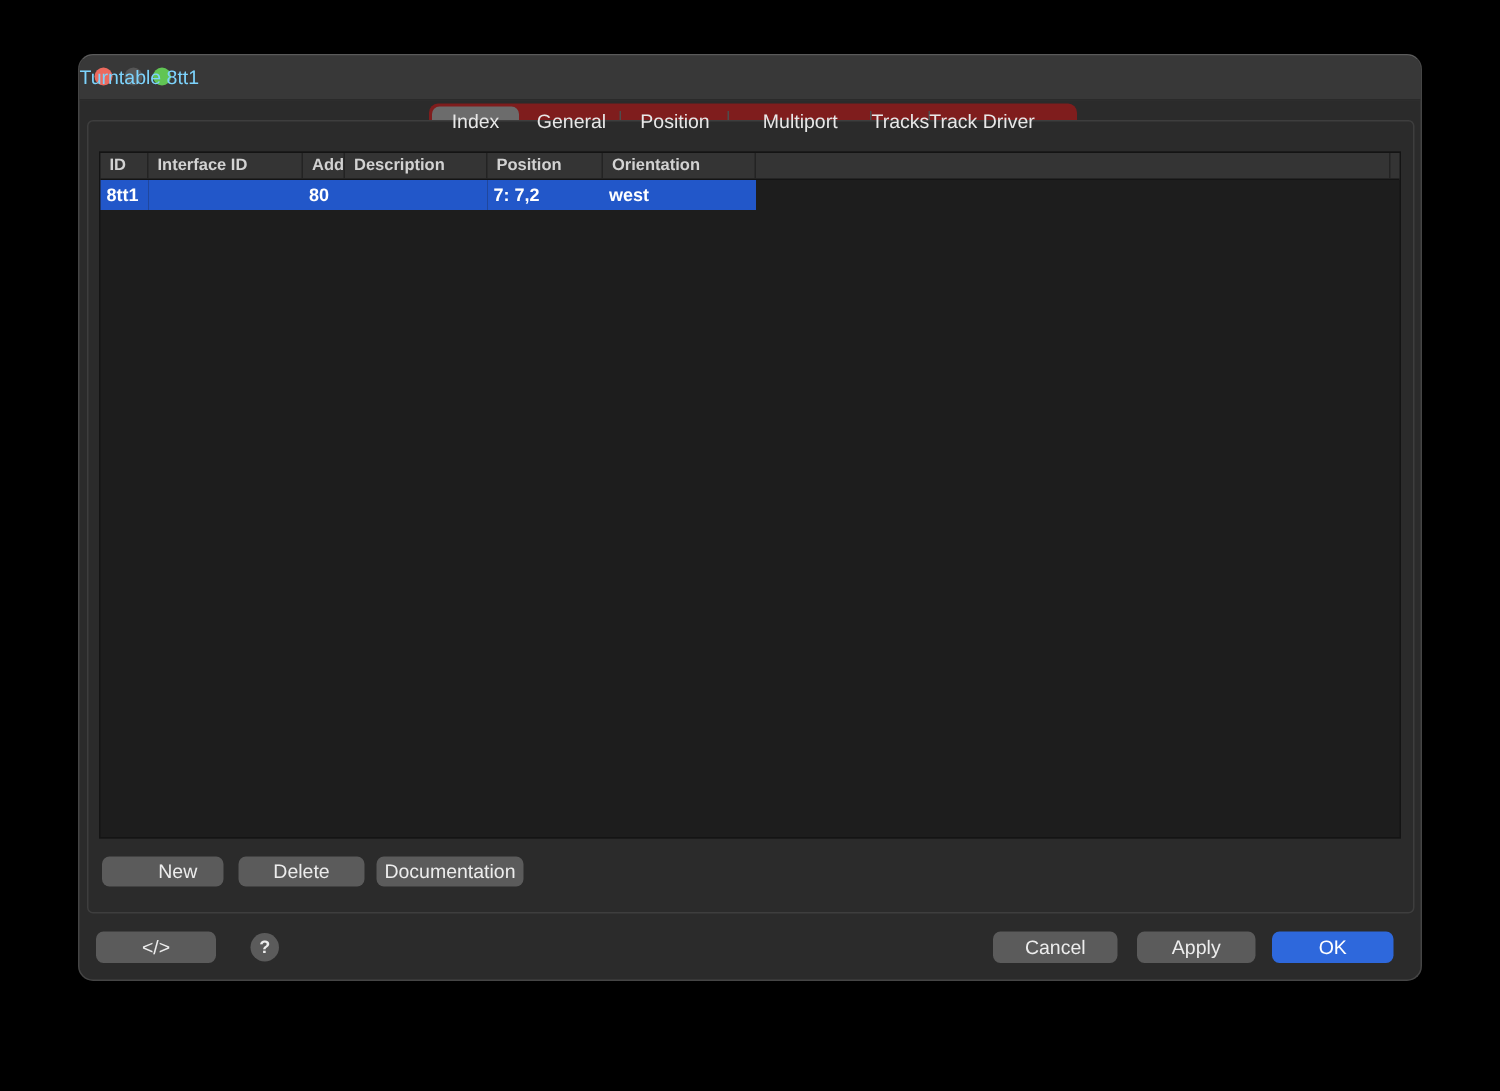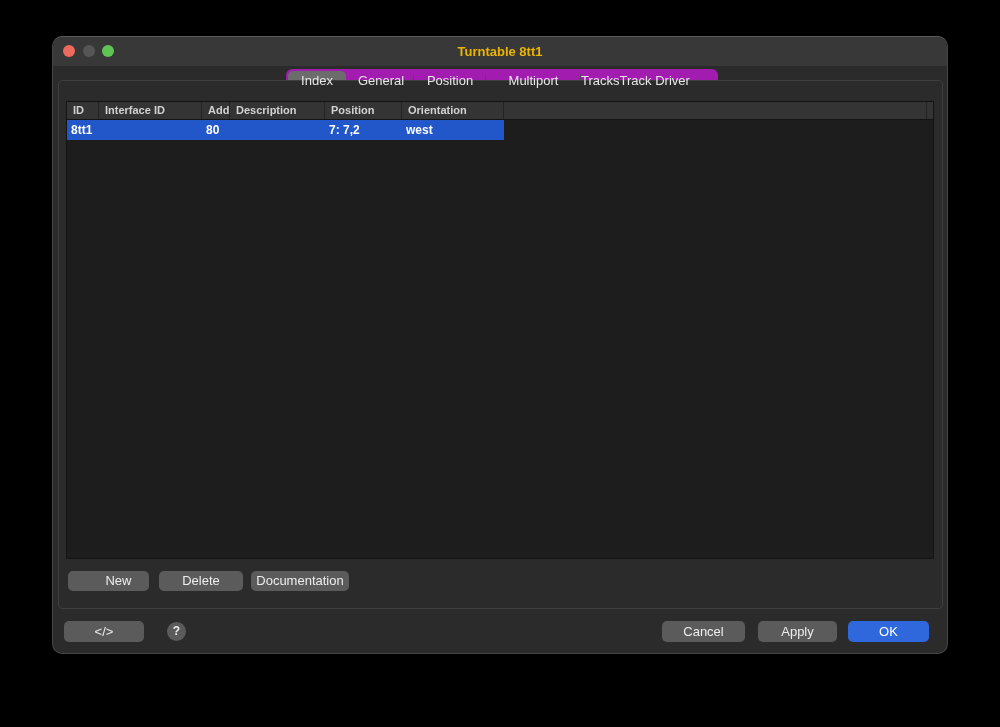--- a/index.html
+++ b/index.html
@@ -7,29 +7,29 @@
        font-family:"Liberation Sans", sans-serif;
        -webkit-font-smoothing:antialiased;}
   .window{position:absolute;left:52px;top:36px;width:896px;height:618px;
           background:#2b2b2b;border-radius:10px;
           border:1px solid #454545;border-top-color:#5a5a5a;
           box-sizing:border-box;overflow:hidden;}
   
   .titlebar{position:absolute;left:0;top:0;width:100%;height:29px;
             background:#383838;border-bottom:1px solid #2a2a2a;}
   .title{position:absolute;left:0;top:0;width:100%;height:29px;
-         line-height:29px;text-align:center;color:#eab308;
-         font-size:13px;font-weight:bold;}
+         line-height:29px;color:#7dd3fc;
+         font-size:13px;font-weight:normal;}
   .tl{position:absolute;top:8px;width:12px;height:12px;border-radius:50%;}
   .tl.close{left:10px;background:#ec6a5e;}
   .tl.min{left:30px;background:#565656;}
   .tl.zoom{left:49px;background:#61c554;}
   
   .tabbar{position:absolute;left:233px;top:32px;width:432px;height:22px;
-          background:#a21caf;border-radius:6px;display:flex;align-items:center;}
+          background:#7f1d1d;border-radius:6px;display:flex;align-items:center;}
   .tab{height:22px;display:flex;align-items:center;justify-content:center;
        color:#e8e8e8;font-size:13px;box-sizing:border-box;cursor:default;}
   .tab:nth-child(1){width:62px;}
   .tab:nth-child(2){width:66px;}
   .tab:nth-child(3){width:74px;}
   .tab:nth-child(4){width:72px;}
   .tab:nth-child(5){width:63px;}
   .tab:nth-child(6){width:95px;}
   .tab.selected{position:relative;}
   .tab.selected::before{content:"";position:absolute;left:2px;right:2px;top:2px;bottom:2px;

